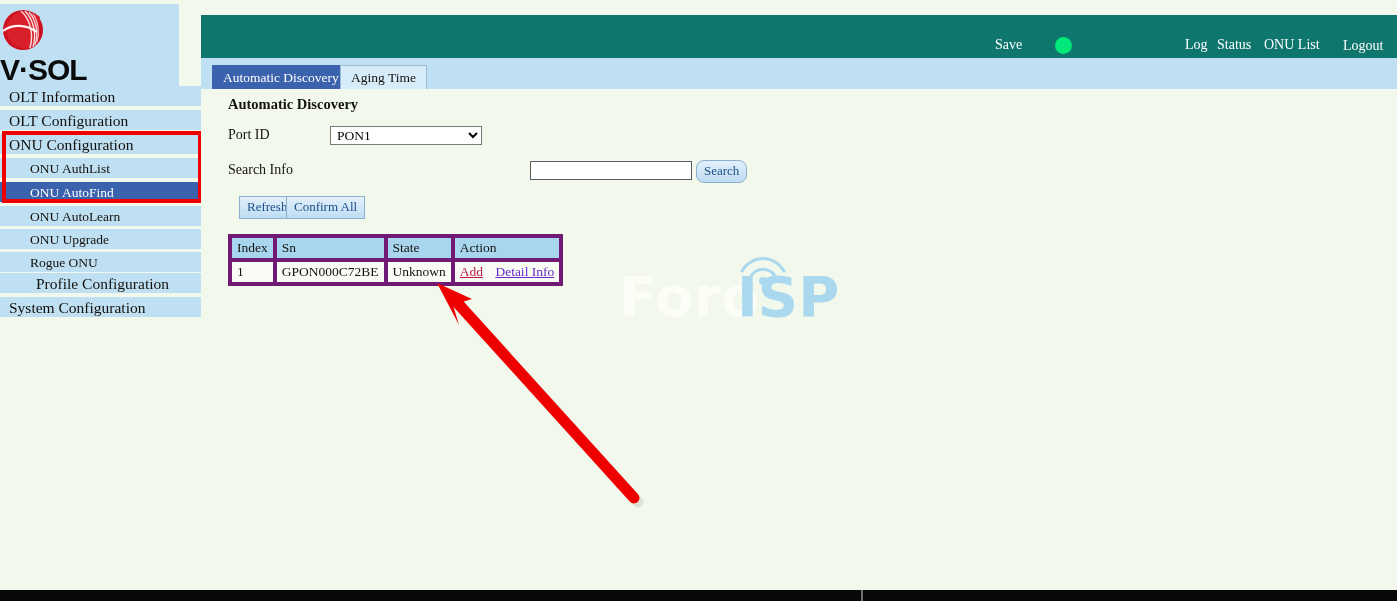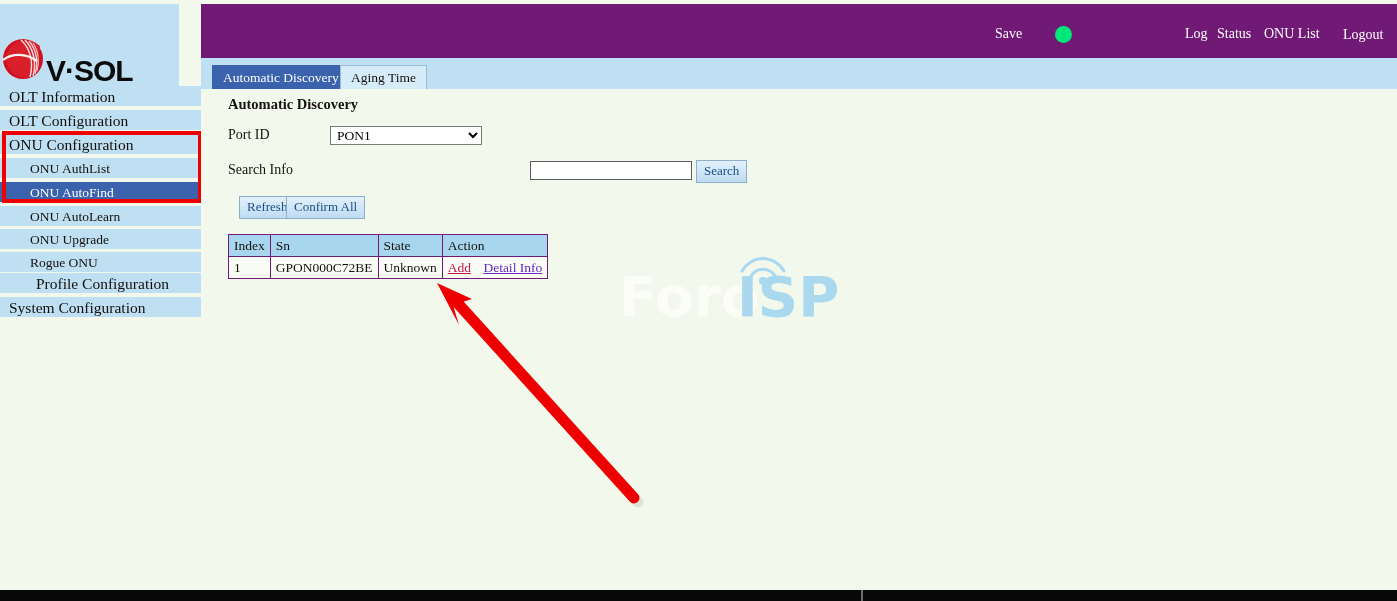--- a/index.html
+++ b/index.html
@@ -19,21 +19,21 @@
   }
 
   
   #sidebar {
     position:absolute; left:0; top:0; width:201px; height:601px;
     background:#f3f8ec;
   }
   #logo-box {
     position:absolute; left:0; top:4px; width:179px; height:82px;
     background:#bfe0f2;
-    display:flex; flex-direction:row; align-items:flex-end; justify-content:flex-start;
+    display:flex; flex-direction:column; align-items:flex-start; justify-content:flex-start;
   }
   #logo-mark { margin-top:3px; }
   #logo-word {
     font-family:"Liberation Sans", sans-serif;
     font-weight:bold; font-size:30px; letter-spacing:-1px;
     color:#0b0b0b; line-height:30px; margin-top:-2px;
     font-stretch:condensed;
   }
   .nav-item {
     position:absolute; left:0; width:201px; height:22px;
@@ -50,22 +50,22 @@
   }
 
   
   #red-box {
     position:absolute; left:2px; top:131px; width:200px; height:72px;
     border:4px solid #ef0000; pointer-events:none;
   }
 
   
   #header {
-    position:absolute; left:201px; top:4px; width:1196px; height:66px;
-    background:#701a75;
+    position:absolute; left:201px; top:15px; width:1196px; height:66px;
+    background:#0f766e;
   }
   .hdr-link {
     position:absolute; top:23px;
     color:#ffffff; font-size:14px; line-height:14px;
     font-family:"Liberation Serif", serif;
     cursor:pointer; white-space:nowrap;
   }
   #hdr-save  { left:794px; }
   #hdr-log   { left:984px; }
   #hdr-status{ left:1016px; }
@@ -124,32 +124,32 @@
 
   .btn {
     position:absolute;
     font-family:"Liberation Serif", serif; font-size:13px;
     color:#1c4f86;
     background:linear-gradient(to bottom,#e2f0fb 0%,#bfdcf2 100%);
     border:1px solid #8ab0cd;
     padding:2px 7px 3px 7px;
     cursor:pointer; white-space:nowrap;
   }
-  #btn-search  { left:495px; top:71px; }
+  #btn-search  { left:495px; top:71px;border-radius:8px; }
   #btn-refresh { left:38px;  top:107px; }
   #btn-confirm { left:85px;  top:107px; }
 
   
   #autofind-table {
     position:absolute; left:27px; top:145px;
     border-collapse:collapse;
     font-size:13.5px; color:#16130f;
   }
   #autofind-table th, #autofind-table td {
-    border:1px solid #701a75;
+    border:4px solid #701a75;
     padding:2px 5px;
     text-align:left;
     font-weight:normal;
     height:22px;
     white-space:nowrap;
   }
   #autofind-table thead th { background:#a8d6ee; }
   #autofind-table tbody td { background:#f8fcf4; }
   .col-index { width:32px; }
   .col-sn    { width:90px; }

